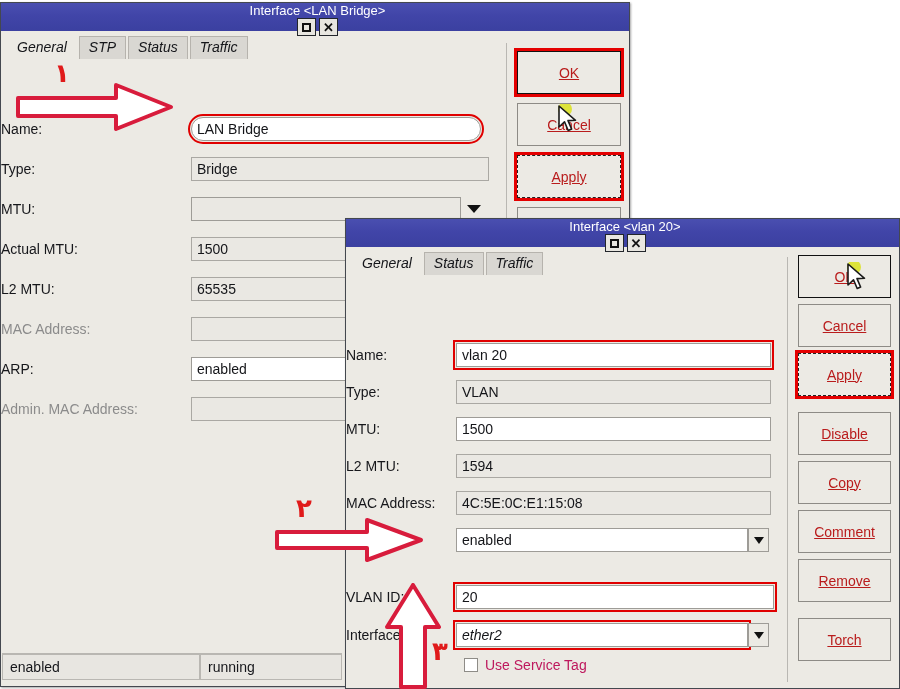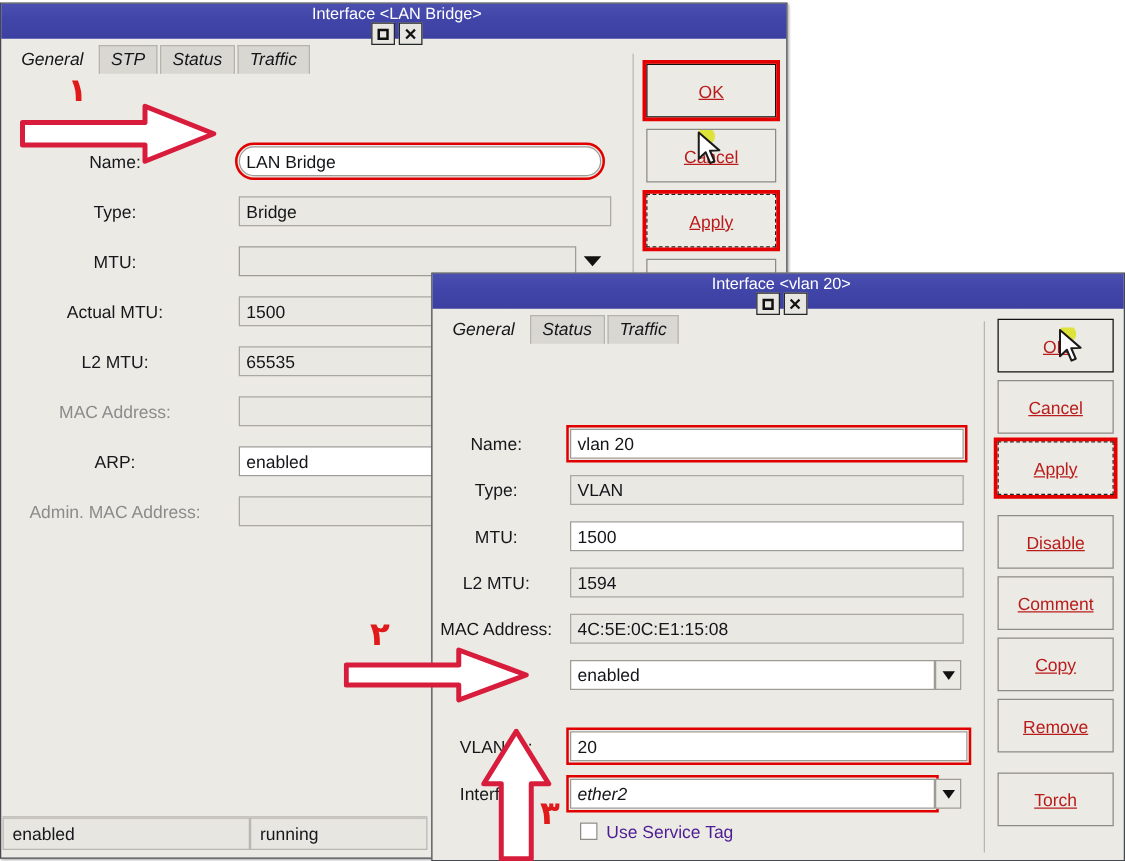--- a/index.html
+++ b/index.html
@@ -108,21 +108,21 @@
   .formarea { position: relative; }
   .row {
     position: absolute;
     display: flex;
     align-items: center;
     height: 24px;
   }
   .lbl {
     font-size: 14px;
     color: #16171b;
-    text-align: center;
+    text-align: left;
     white-space: nowrap;
     padding-right: 8px;
   }
   .lbl.dim { color: #8b8b8b; }
   .fld {
     height: 24px;
     background: #ffffff;
     border: 1px solid #9e9c97;
     font-size: 14px;
     color: #141519;
@@ -178,21 +178,21 @@
   .btn.blk { border: 1px solid #111; }
 
   
   .cbrow { position: absolute; display: flex; align-items: center; }
   .cbox {
     width: 14px; height: 14px;
     background: #ffffff;
     border: 1px solid #8e8c87;
     margin-right: 7px;
   }
-  .cblabel { font-size: 14px; color: #4c1d95; }
+  .cblabel { font-size: 14px; color: #be185d; }
 
   
   .statusbar {
     position: absolute;
     display: flex;
     background: #eceae4;
     border-top: 1px solid #b9b7b2;
   }
   .spanel {
     border: 1px solid #b9b7b2;
@@ -394,22 +394,22 @@
       </div>
     </div>
 
     <div class="sep-v" style="left:441px; top:38px; height:425px;"></div>
 
     <div class="btncol" style="left:452px; top:36px; width:93px; gap:6px;">
       <div class="btn blk">OK</div>
       <div class="btn">Cancel</div>
       <div class="btn hi focusdash">Apply</div>
       <div class="btn" style="margin-top:10px;">Disable</div>
+      <div class="btn">Copy</div>
       <div class="btn">Comment</div>
-      <div class="btn">Copy</div>
       <div class="btn">Remove</div>
       <div class="btn" style="margin-top:10px;">Torch</div>
     </div>
   </div>
 
   <svg class="cursor" style="left:845px; top:262px;" width="26" height="32" viewBox="0 0 26 32">
     <circle cx="9" cy="5" r="7" fill="#d8e000" opacity="0.75"></circle>
     <path d="M3 2 L3 23 L8.5 17.8 L12.2 26.5 L15.6 25 L12 16.6 L19.5 16.3 Z" fill="#ffffff" stroke="#1a1a1a" stroke-width="1.6" stroke-linejoin="round"></path>
   </svg>
 

